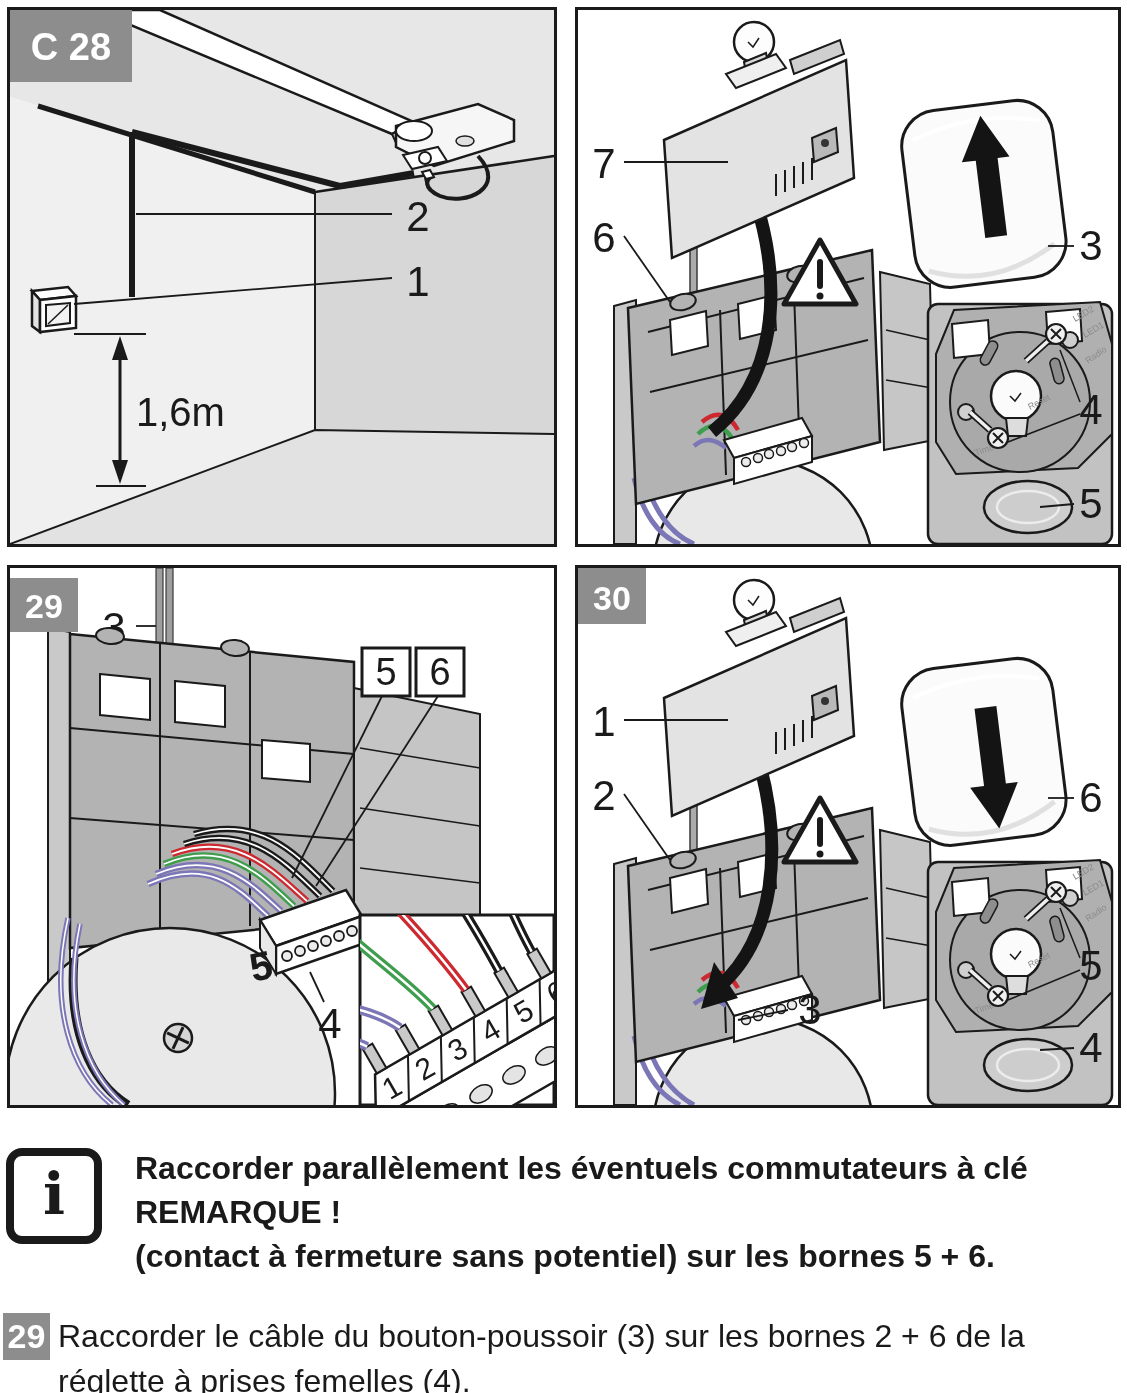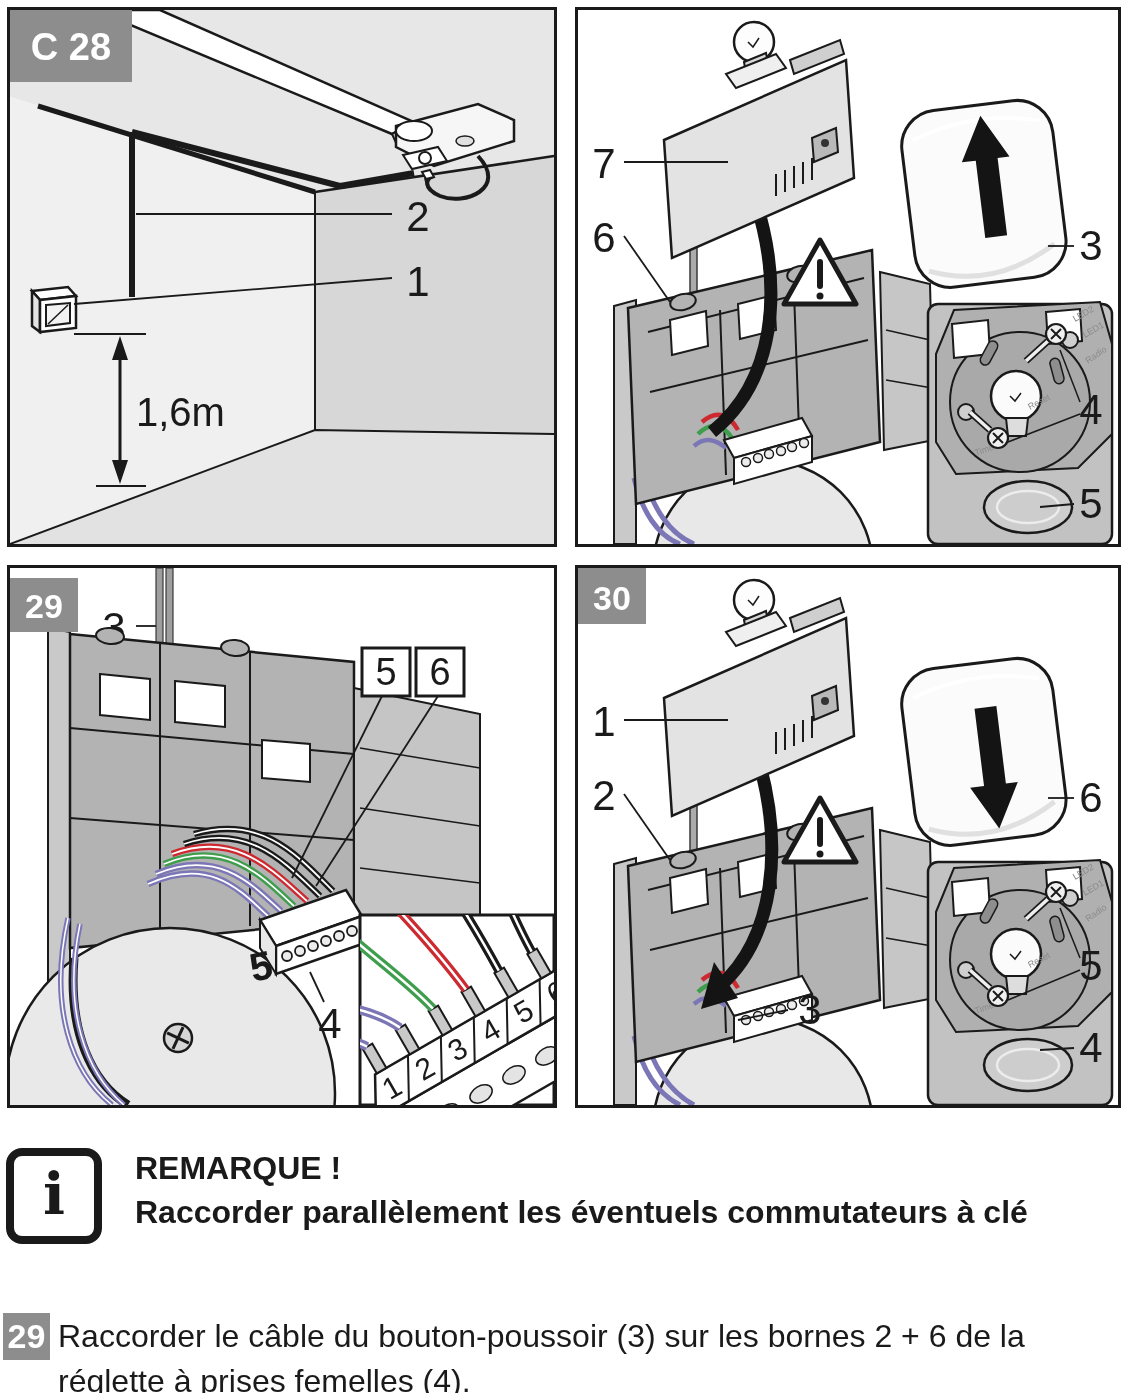--- a/index.html
+++ b/index.html
@@ -476,22 +476,23 @@
 
       <rect x="0" y="0" width="68" height="56" fill="#8d8d8d"></rect>
       <text x="34" y="42" text-anchor="middle" class="label-small">30</text>
     </svg>
   </div>
 
   <div class="note-icon">
     <span>i</span>
   </div>
   <div class="note-block">
+    <div>Raccorder parallèlement les éventuels commutateurs à clé</div>
     <div>REMARQUE !</div>
-    <div>Raccorder parallèlement les éventuels commutateurs à clé</div>
+    <div>(contact à fermeture sans potentiel) sur les bornes 5 + 6.</div>
   </div>
 
   <div class="step-marker">29</div>
   <div class="step-block">
     <div>Raccorder le câble du bouton-poussoir (3) sur les bornes 2 + 6 de la</div>
     <div>réglette à prises femelles (4).</div>
   </div>
 
 </div>
 

